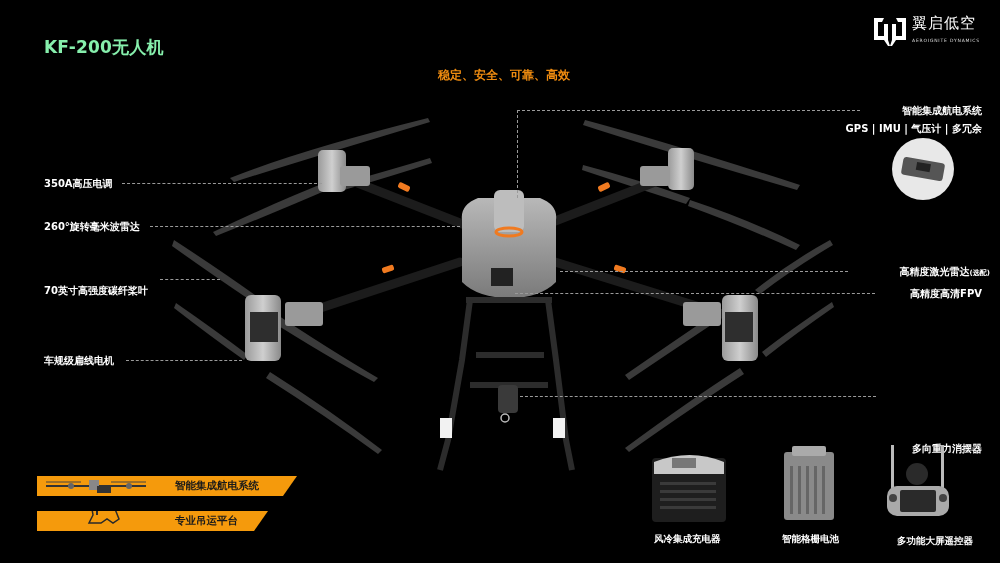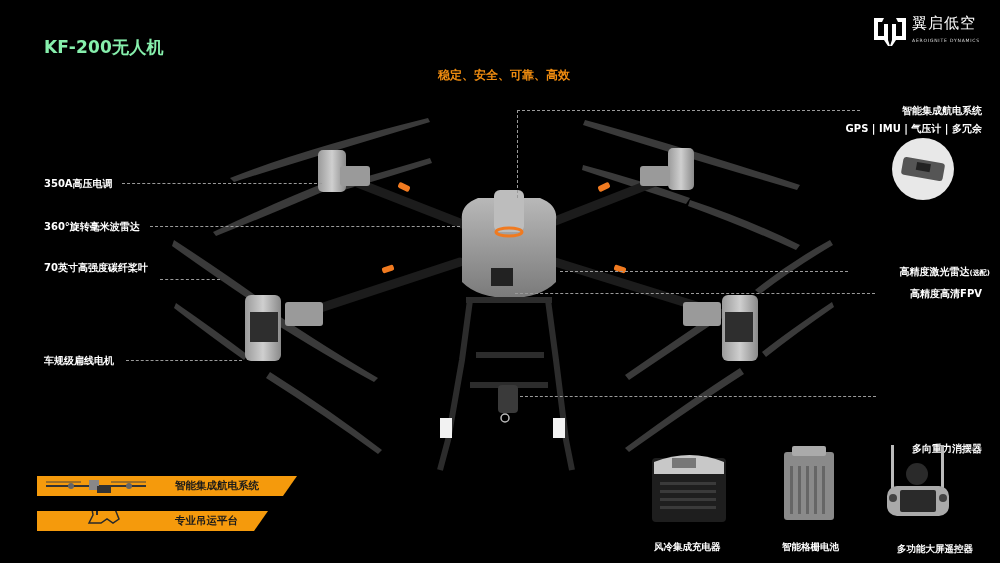--- a/index.html
+++ b/index.html
@@ -10,21 +10,21 @@
     .logo .cn { position: absolute; left: 42px; top: 4px; font-size: 15px; font-weight: normal; color: #fff; letter-spacing: 1px; }
     .logo .en { position: absolute; left: 42px; top: 28px; font-size: 4.5px; color: #ddd; letter-spacing: 0.8px; }
     .label { position: absolute; font-size: 10px; font-weight: bold; color: #fff; white-space: nowrap; }
     .lead { position: absolute; height: 0; border-top: 1px dashed #9a9a9a; }
     .vlead { position: absolute; width: 0; border-left: 1px dashed #9a9a9a; }
     .small { font-size: 7px; }
     .fc-sub { position: absolute; right: 18px; top: 122px; font-size: 10px; font-weight: bold; color: #fff; }
     .fc-img { position: absolute; left: 892px; top: 138px; width: 62px; height: 62px; border-radius: 50%; background: #e8e8e8; }
     .banner { position: absolute; height: 20px; background: #f59a0c; clip-path: polygon(0 0, 100% 0, calc(100% - 14px) 100%, 0 100%); }
     .banner span { position: absolute; font-size: 10.5px; font-weight: bold; color: #1a1a1a; top: 3px; }
-    .acc-label { position: absolute; font-size: 9.5px; font-weight: bold; color: #fff; white-space: nowrap; margin-top: 8px; }
+    .acc-label { position: absolute; font-size: 9.5px; font-weight: bold; color: #fff; white-space: nowrap; }
     svg { position: absolute; left: 0; top: 0; }
   </style>
 </head>
 <body>
 
 <div class="title">KF-200无人机</div>
 <div class="slogan">稳定、安全、可靠、高效</div>
 
 <div class="logo">
   <svg width="40" height="40" viewBox="0 0 40 40">
@@ -126,24 +126,24 @@
   </g>
   <g fill="#3a3a3a">
     <rect x="498" y="385" width="20" height="28" rx="4"></rect>
     <circle cx="505" cy="418" r="4" fill="none" stroke="#bbb" stroke-width="1.5"></circle>
   </g>
 </svg>
 
 <div class="label" style="left:44px; top:177px;">350A高压电调</div>
 <div class="lead" style="left:122px; top:183px; width:200px;"></div>
 
-<div class="label" style="left:44px; top:220px;">360°旋转毫米波雷达</div>
+<div class="label" style="left:44px; top:220px;">260°旋转毫米波雷达</div>
 <div class="lead" style="left:150px; top:226px; width:310px;"></div>
 
-<div class="label" style="left:44px; top:261px;">70英寸高强度碳纤桨叶</div>
+<div class="label" style="left:44px; top:284px;">70英寸高强度碳纤桨叶</div>
 <div class="lead" style="left:160px; top:279px; width:60px;"></div>
 
 <div class="label" style="left:44px; top:354px;">车规级扁线电机</div>
 <div class="lead" style="left:126px; top:360px; width:116px;"></div>
 
 <div class="vlead" style="left:517px; top:110px; height:88px;"></div>
 <div class="lead" style="left:517px; top:110px; width:343px;"></div>
 <div class="label" style="right:18px; top:104px;">智能集成航电系统</div>
 <div class="fc-sub">GPS | IMU | 气压计 | 多冗余</div>
 <div class="fc-img">

